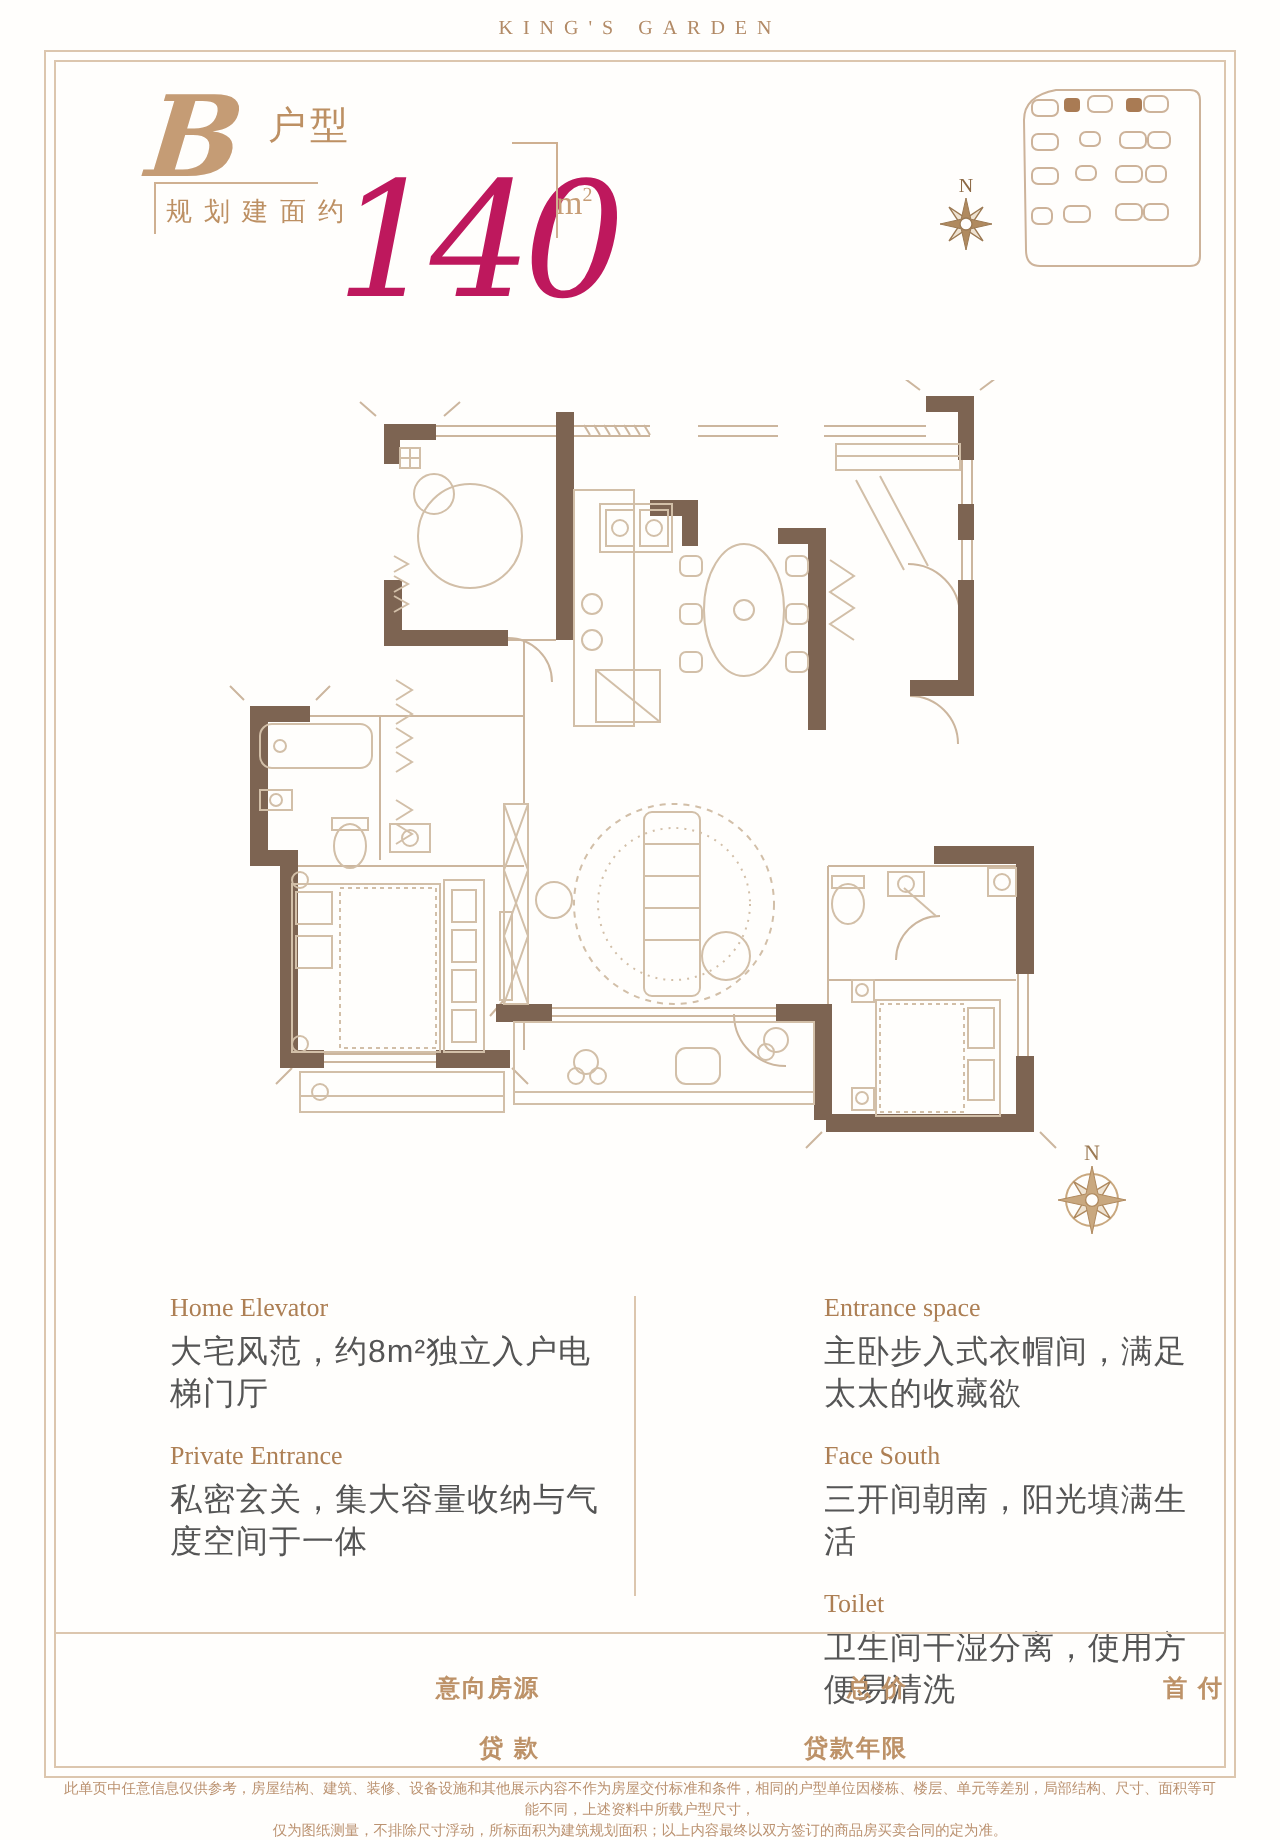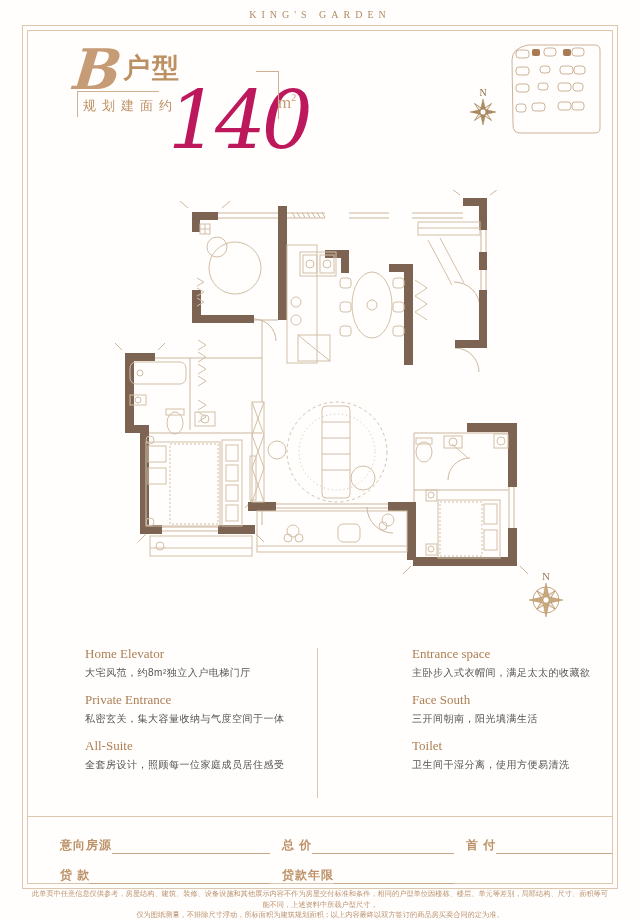--- a/index.html
+++ b/index.html
@@ -16,22 +16,22 @@
     font-size:10px;letter-spacing:5px;color:#b28a66;
   }
   
   .title-block{position:absolute;left:74px;top:44px;width:240px;height:85px;color:#c59c75;}
   .unit-letter{
     position:absolute;left:0px;top:-8px;
     font-family:"DejaVu Serif","Liberation Serif",serif;font-style:italic;font-weight:bold;
     font-size:56px;color:#c59c75;transform:skewX(-6deg);
   }
   .unit-type{
-    position:absolute;left:49px;top:6px;
-    font-size:27px;font-weight:bold;color:#bd9063;letter-spacing:2px;
+    position:absolute;left:60px;top:6px;
+    font-size:19px;font-weight:normal;color:#bd9063;letter-spacing:2px;
   }
   .plan-label-rule{position:absolute;left:3px;top:47px;width:82px;border-top:1px solid #cfb091;}
   .plan-label-tick{position:absolute;left:3px;top:47px;height:26px;border-left:1px solid #cfb091;}
   .plan-label{
     position:absolute;left:9px;top:53px;font-size:13px;letter-spacing:6px;color:#bd9063;text-align:center;
   }
   .area-number{
     position:absolute;left:94px;top:-14px;
     font-family:"DejaVu Serif","Liberation Serif",serif;font-style:italic;
     font-size:80px;font-weight:normal;color:#be185d;letter-spacing:-4px;margin-top:44px;
@@ -41,26 +41,26 @@
   .title-bracket{position:absolute;left:182px;top:27px;width:22px;height:47px;border-top:1px solid #cfb091;border-right:1px solid #cfb091;}
   
   .divider-v{position:absolute;left:317px;top:648px;height:150px;border-left:1px solid #dcc6ae;}
   .features-left{position:absolute;left:85px;top:646px;width:225px;}
   .features-right{position:absolute;left:412px;top:646px;width:195px;}
   .feature{margin-bottom:12px;}
   .feature-title{
     font-family:"Liberation Serif","DejaVu Serif",serif;
     font-size:13px;color:#ad7f54;margin-bottom:4px;
   }
-  .feature-desc{font-size:10px;color:#555;letter-spacing:0.5px;}
+  .feature-desc{font-size:16px;color:#555;letter-spacing:0.5px;}
   
   .form-sep{position:absolute;left:27px;top:816px;width:586px;border-top:1px solid #dcc6ae;}
   .form-area{position:absolute;left:60px;top:824px;width:552px;}
   .form-row{display:flex;align-items:flex-end;height:30px;}
-  .form-cell{display:flex;align-items:flex-end;margin-right:12px;}
+  .form-cell{display:flex;align-items:flex-end;margin-right:12px;flex-direction:column;}
   .form-cell.c1{width:210px;}
   .form-cell.c2{width:172px;}
   .form-cell.c3{width:146px;margin-right:0;}
   .form-label{font-size:12px;font-weight:bold;color:#bd9268;white-space:nowrap;letter-spacing:1px;}
   .form-line{flex:1;border-bottom:1px solid #c8a788;height:14px;}
   
   .footer{
     position:absolute;left:20px;top:888px;width:600px;text-align:center;
     font-size:7.5px;line-height:11px;color:#bb9270;transform:scale(0.96);
   }
@@ -294,24 +294,20 @@
 
   <div class="features-left">
     <div class="feature">
       <div class="feature-title">Home Elevator</div>
       <div class="feature-desc">大宅风范，约8m²独立入户电梯门厅</div>
     </div>
     <div class="feature">
       <div class="feature-title">Private Entrance</div>
       <div class="feature-desc">私密玄关，集大容量收纳与气度空间于一体</div>
     </div>
-    <div class="feature">
-      <div class="feature-title">All-Suite</div>
-      <div class="feature-desc">全套房设计，照顾每一位家庭成员居住感受</div>
-    </div>
   </div>
 
   <div class="features-right">
     <div class="feature">
       <div class="feature-title">Entrance space</div>
       <div class="feature-desc">主卧步入式衣帽间，满足太太的收藏欲</div>
     </div>
     <div class="feature">
       <div class="feature-title">Face South</div>
       <div class="feature-desc">三开间朝南，阳光填满生活</div>

